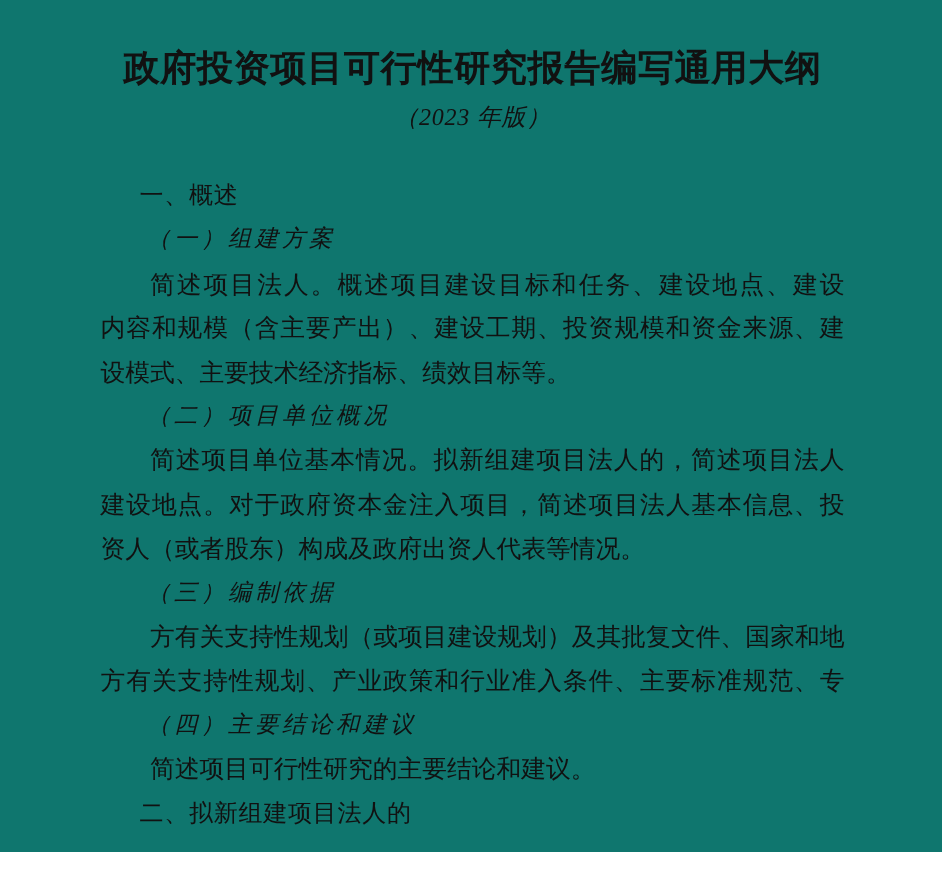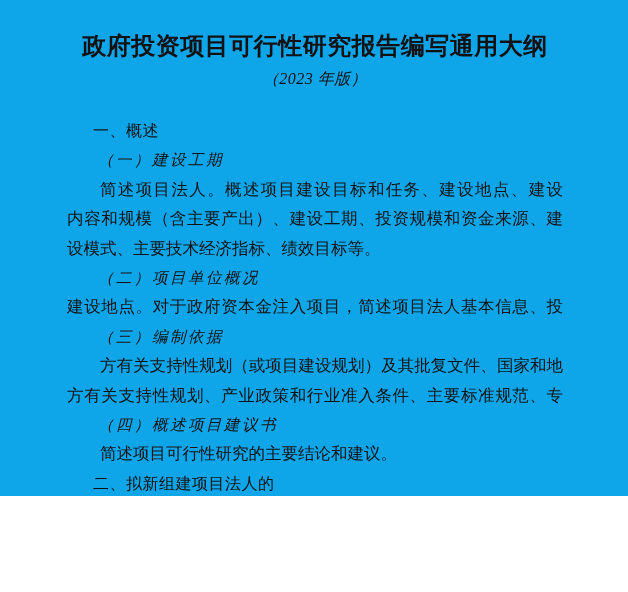--- a/index.html
+++ b/index.html
@@ -9,23 +9,23 @@
   }
   body {
     width: 628px;
     height: 592px;
     overflow: hidden;
     color: #111111;
   }
   .page {
     box-sizing: border-box;
     width: 628px;
-    height: 496px;
+    height: 568px;
     padding: 33px 65px 16px 67px;
-    background: #0ea5e9;
+    background: #0f766e;
   }
   .doc-title {
     font-family: "Liberation Serif", serif;
     font-weight: bold;
     font-size: 24px;
     line-height: 26px;
     text-align: center;
     letter-spacing: 0.5px;
     white-space: nowrap;
   }
@@ -73,26 +73,28 @@
   }
 </style>
 </head>
 <body>
 
 <div class="page">
   <div class="doc-title">政府投资项目可行性研究报告编写通用大纲</div>
   <div class="doc-subtitle">（2023 年版）</div>
   <div class="content">
       <div class="line h1">一、概述</div>
-      <div class="line h2">（一）建设工期</div>
+      <div class="line h2">（一）组建方案</div>
       <div class="line body-line first stretch">简述项目法人。概述项目建设目标和任务、建设地点、建设</div>
       <div class="line body-line stretch">内容和规模（含主要产出）、建设工期、投资规模和资金来源、建</div>
       <div class="line body-line">设模式、主要技术经济指标、绩效目标等。</div>
       <div class="line h2">（二）项目单位概况</div>
+      <div class="line body-line first stretch">简述项目单位基本情况。拟新组建项目法人的，简述项目法人</div>
       <div class="line body-line stretch">建设地点。对于政府资本金注入项目，简述项目法人基本信息、投</div>
+      <div class="line body-line">资人（或者股东）构成及政府出资人代表等情况。</div>
       <div class="line h2">（三）编制依据</div>
       <div class="line body-line first stretch">方有关支持性规划（或项目建设规划）及其批复文件、国家和地</div>
       <div class="line body-line stretch">方有关支持性规划、产业政策和行业准入条件、主要标准规范、专</div>
-      <div class="line h2">（四）概述项目建议书</div>
+      <div class="line h2">（四）主要结论和建议</div>
       <div class="line body-line first">简述项目可行性研究的主要结论和建议。</div>
       <div class="line h1">二、拟新组建项目法人的</div>
     </div>
 </div>
 
 </body></html>

